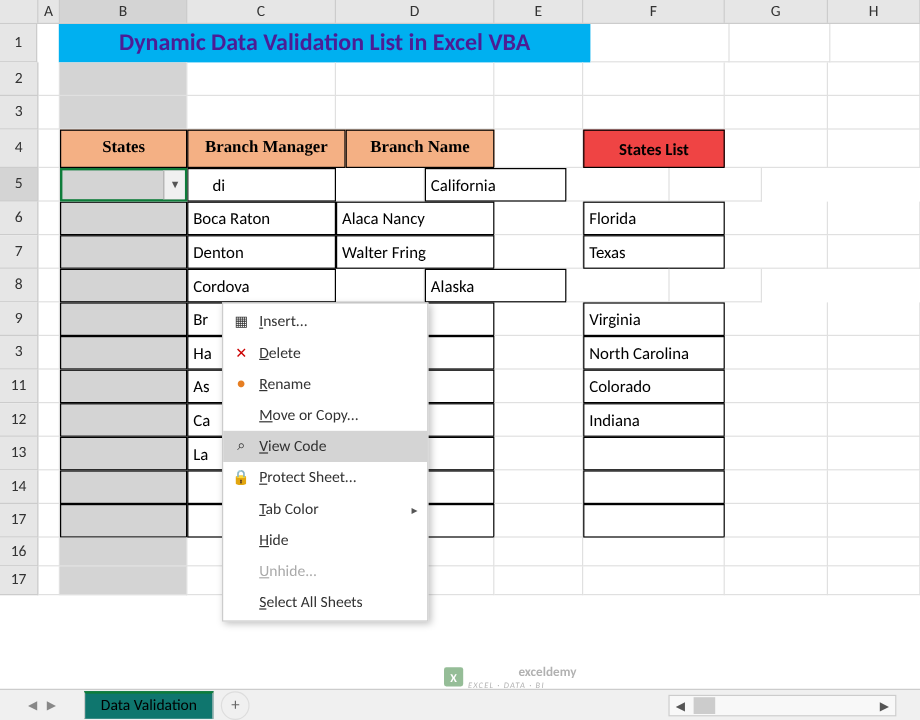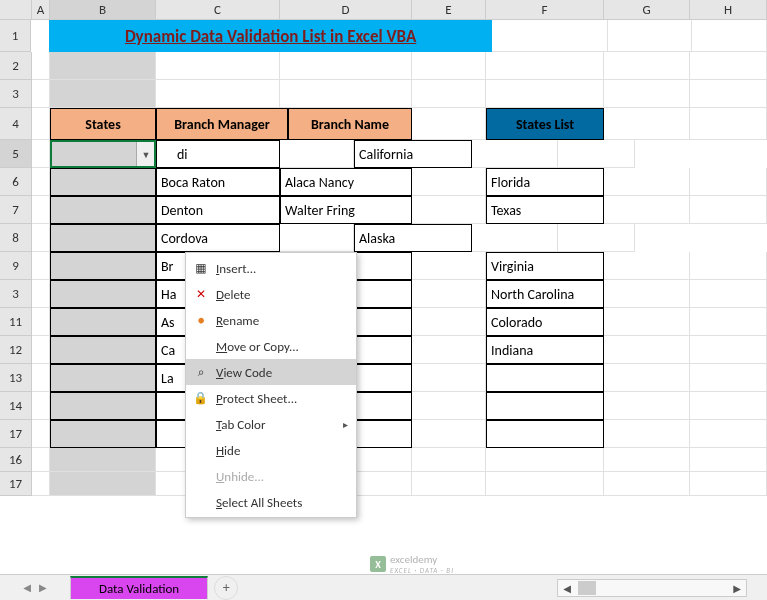--- a/index.html
+++ b/index.html
@@ -17,46 +17,46 @@
     .col-G { width: 86px; }
     .col-H { width: 77px; }
     
     .grid { position: relative; }
     .row { display: flex; height: 28px; }
     .row-1 { height: 32px; }
     .row-label { width: 32px; text-align: center; font-size: 13px; color: #333; background: #e6e6e6; border-right: 1px solid #ccc; border-bottom: 1px solid #ccc; display: flex; align-items: center; justify-content: center; }
     .row-5 .row-label { background: #d4d4d4; }
     .cell { border-right: 1px solid #e0e0e0; border-bottom: 1px solid #e0e0e0; padding: 0 4px; display: flex; align-items: center; overflow: hidden; white-space: nowrap; }
     
-    .title-banner { background: #00b0f0; color: #7f1d1d; font-weight: bold; font-size: 17px; justify-content: center; border: none; text-decoration: underline; }
+    .title-banner { background: #00b0f0; color: #4c1d95; font-weight: bold; font-size: 20px; justify-content: center; border: none; }
     .row-1 .cell.col-A { border: none; }
     
     .header-cell { font-weight: bold; justify-content: center; border: 1.5px solid #000; }
-    .orange-header { background: #f4b084; }
-    .green-header { background: #0369a1; }
+    .orange-header { background: #f4b084; font-family: Liberation Serif, serif; }
+    .green-header { background: #ef4444; }
     .data-cell { border: 1px solid #000; }
     
     .selected-cell { border: 2px solid #0e7c3a !important; position: relative; }
     .dropdown-arrow { position: absolute; right: -2px; top: -1px; bottom: -1px; width: 20px; background: #f0f0f0; border: 1px solid #aaa; display: flex; align-items: center; justify-content: center; font-size: 9px; color: #555; }
     
     .context-menu { position: absolute; left: 185px; top: 252px; width: 172px; background: #fff; border: 1px solid #ccc; box-shadow: 2px 2px 6px rgba(0,0,0,0.25); z-index: 100; padding: 2px 0; }
     .menu-item { height: 26px; display: flex; align-items: center; padding: 0 8px 0 30px; font-size: 13px; color: #333; position: relative; }
     .menu-item.highlighted { background: #d4d4d4; }
     .menu-item.disabled { color: #aaa; }
     .menu-item .underline { text-decoration: underline; text-decoration-color: #333; }
     .menu-item.disabled .underline { text-decoration-color: #aaa; }
     .menu-icon { position: absolute; left: 6px; width: 18px; height: 18px; display: flex; align-items: center; justify-content: center; font-size: 12px; }
     .menu-arrow { margin-left: auto; font-size: 10px; color: #555; }
     
     .watermark { position: absolute; left: 370px; top: 553px; display: flex; align-items: center; gap: 4px; opacity: 0.5; font-size: 11px; color: #666; z-index: 50; }
     .watermark-icon { width: 16px; height: 16px; background: #2e7d32; border-radius: 2px; display: flex; align-items: center; justify-content: center; color: #fff; font-size: 10px; font-weight: bold; }
     
     .sheet-tabs { position: absolute; bottom: 0; left: 0; right: 0; height: 26px; background: #f0f0f0; border-top: 1px solid #ccc; display: flex; align-items: center; }
     .tab-nav { width: 70px; display: flex; justify-content: center; gap: 8px; color: #888; font-size: 10px; }
-    .sheet-tab { background: #d946ef; border: 1px solid #ccc; border-bottom: none; padding: 3px 28px; font-size: 13px; border-top: 2px solid #0e7c3a; }
+    .sheet-tab { background: #0f766e; border: 1px solid #ccc; border-bottom: none; padding: 3px 13px; font-size: 13px; border-top: 2px solid #0e7c3a; }
     .add-sheet { width: 24px; height: 24px; border: 1px solid #ddd; border-radius: 50%; margin-left: 6px; display: flex; align-items: center; justify-content: center; color: #666; font-size: 14px; }
     .h-scroll { position: absolute; right: 20px; bottom: 3px; width: 190px; height: 18px; border: 1px solid #ccc; background: #f8f8f8; display: flex; align-items: center; }
     .h-scroll .arrow { width: 18px; text-align: center; font-size: 10px; color: #555; }
     .h-scroll .thumb { width: 18px; height: 14px; background: #ccc; margin-left: 2px; }
     
     .row-16, .row-17 { height: 24px; }
     .row-16 .cell, .row-17 .cell { border: none; border-right: 1px solid #e0e0e0; border-bottom: 1px solid #e0e0e0; }
   </style>
 </head>
 <body>
@@ -295,21 +295,21 @@
       <span><span class="underline">U</span>nhide...</span>
     </div>
   <div class="menu-item">
       <span><span class="underline">S</span>elect All Sheets</span>
     </div>
 </div>
 
 <div class="watermark">
   <div class="watermark-icon">X</div>
   <div>
-    <div style="font-weight:normal;">exceldemy</div>
+    <div style="font-weight:bold;margin-left:42px;">exceldemy</div>
     <div style="font-size:7px;letter-spacing:1px;font-style:italic;">EXCEL · DATA · BI</div>
   </div>
 </div>
 
 <div class="sheet-tabs">
   <div class="tab-nav">
       <span>◀</span>
       <span>▶</span>
     </div>
   <div class="sheet-tab">Data Validation</div>

